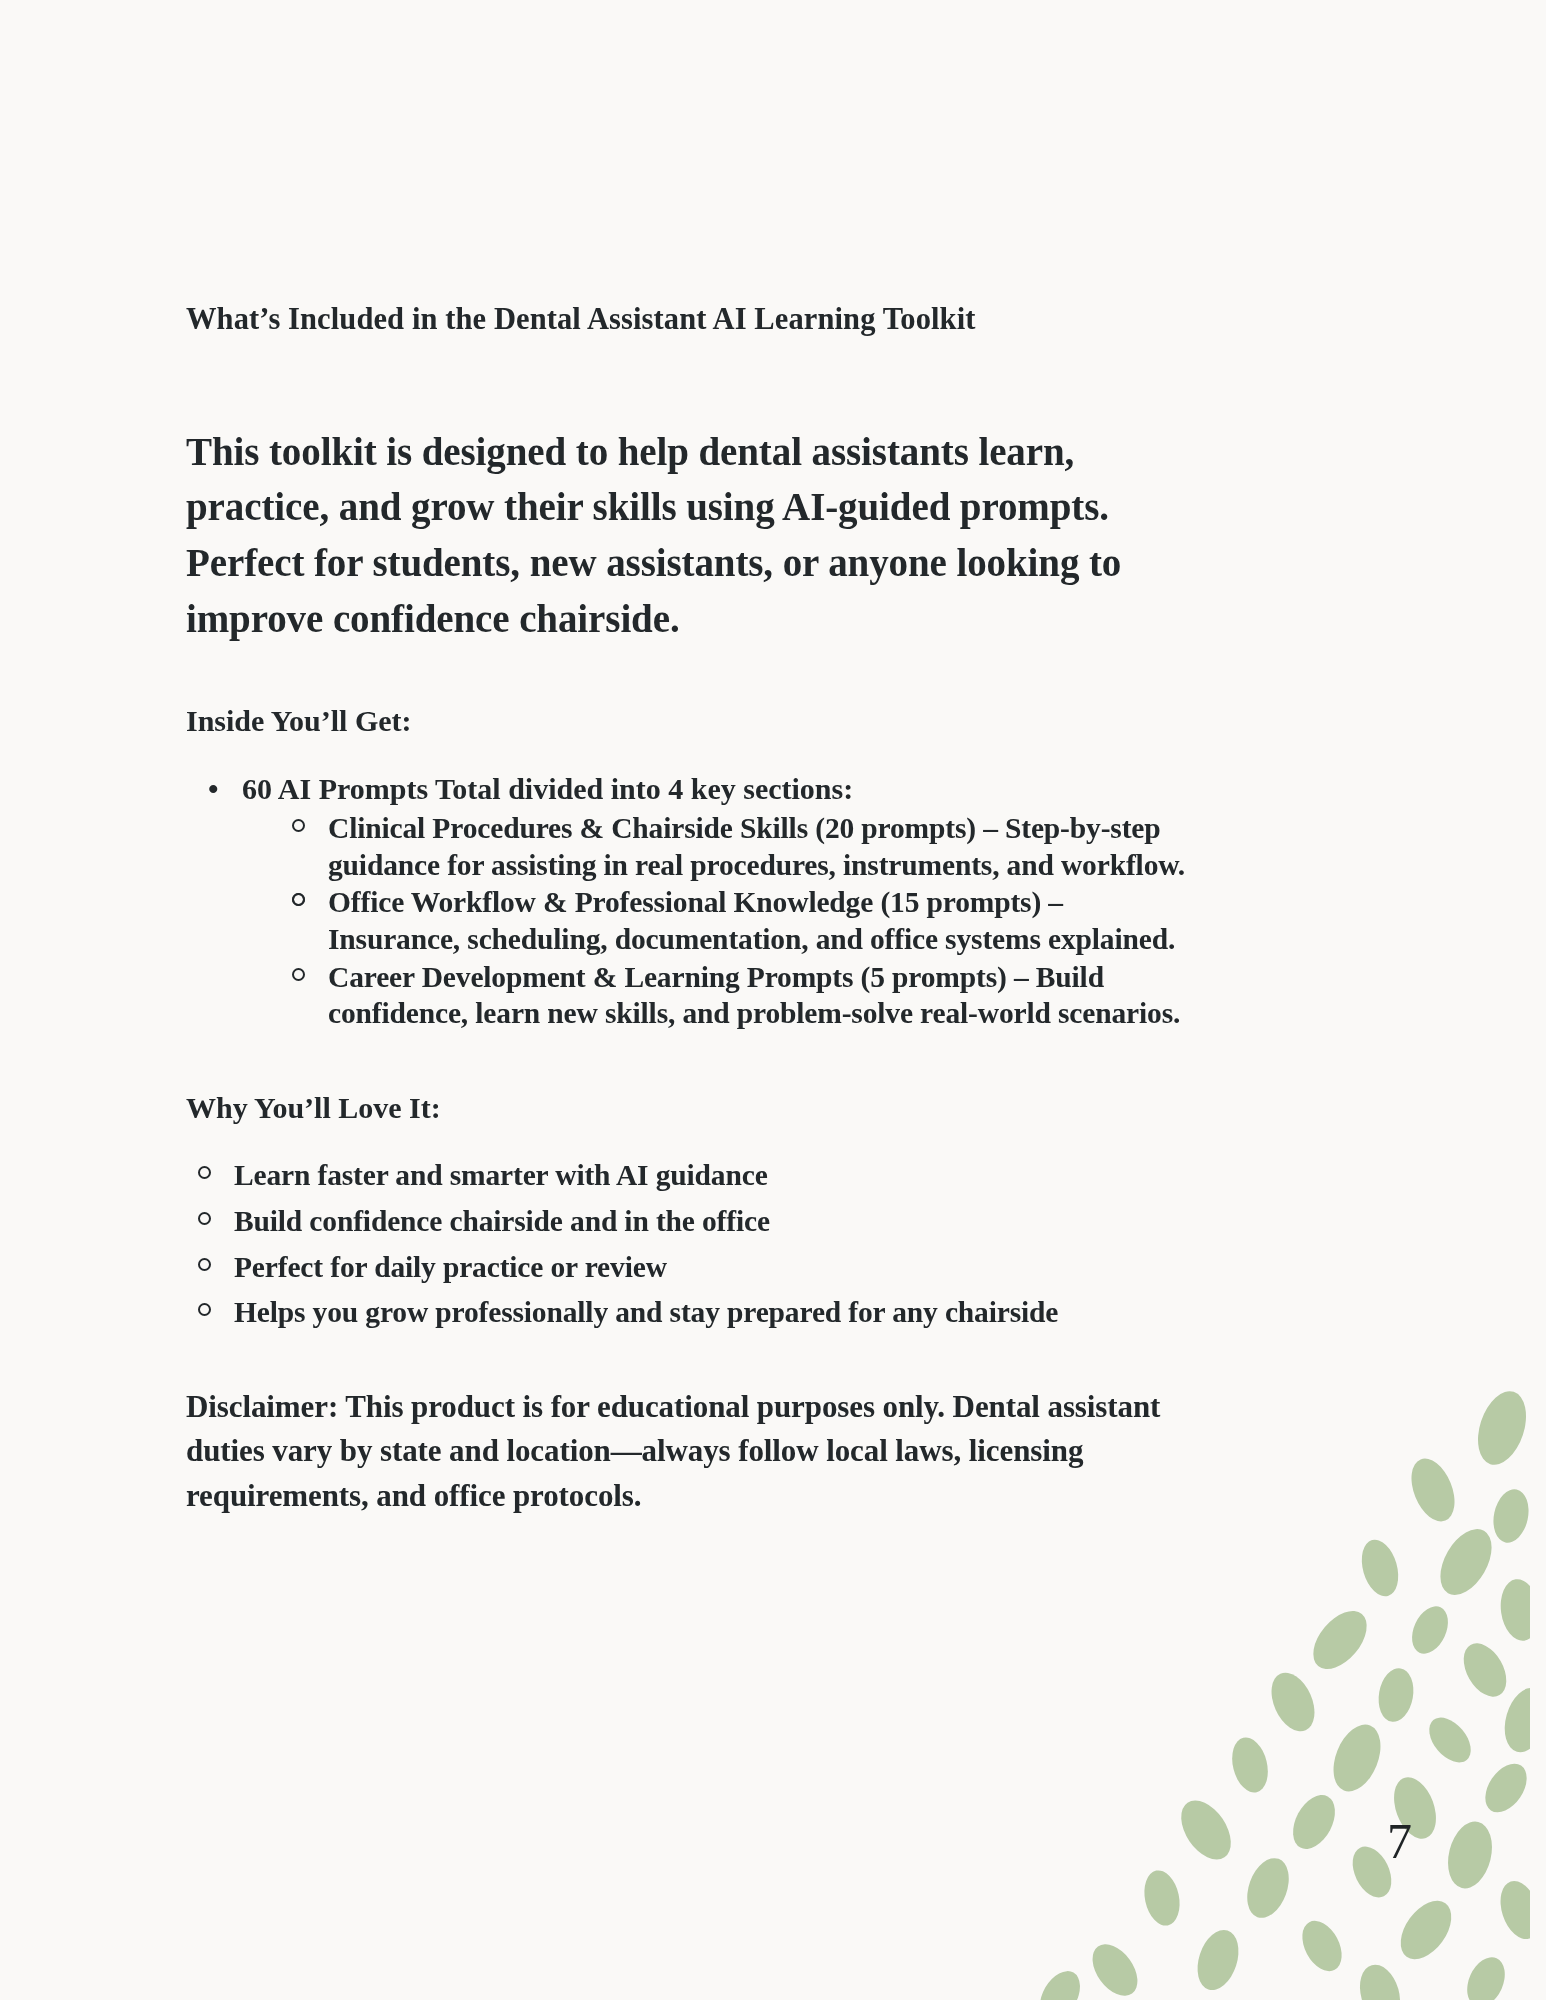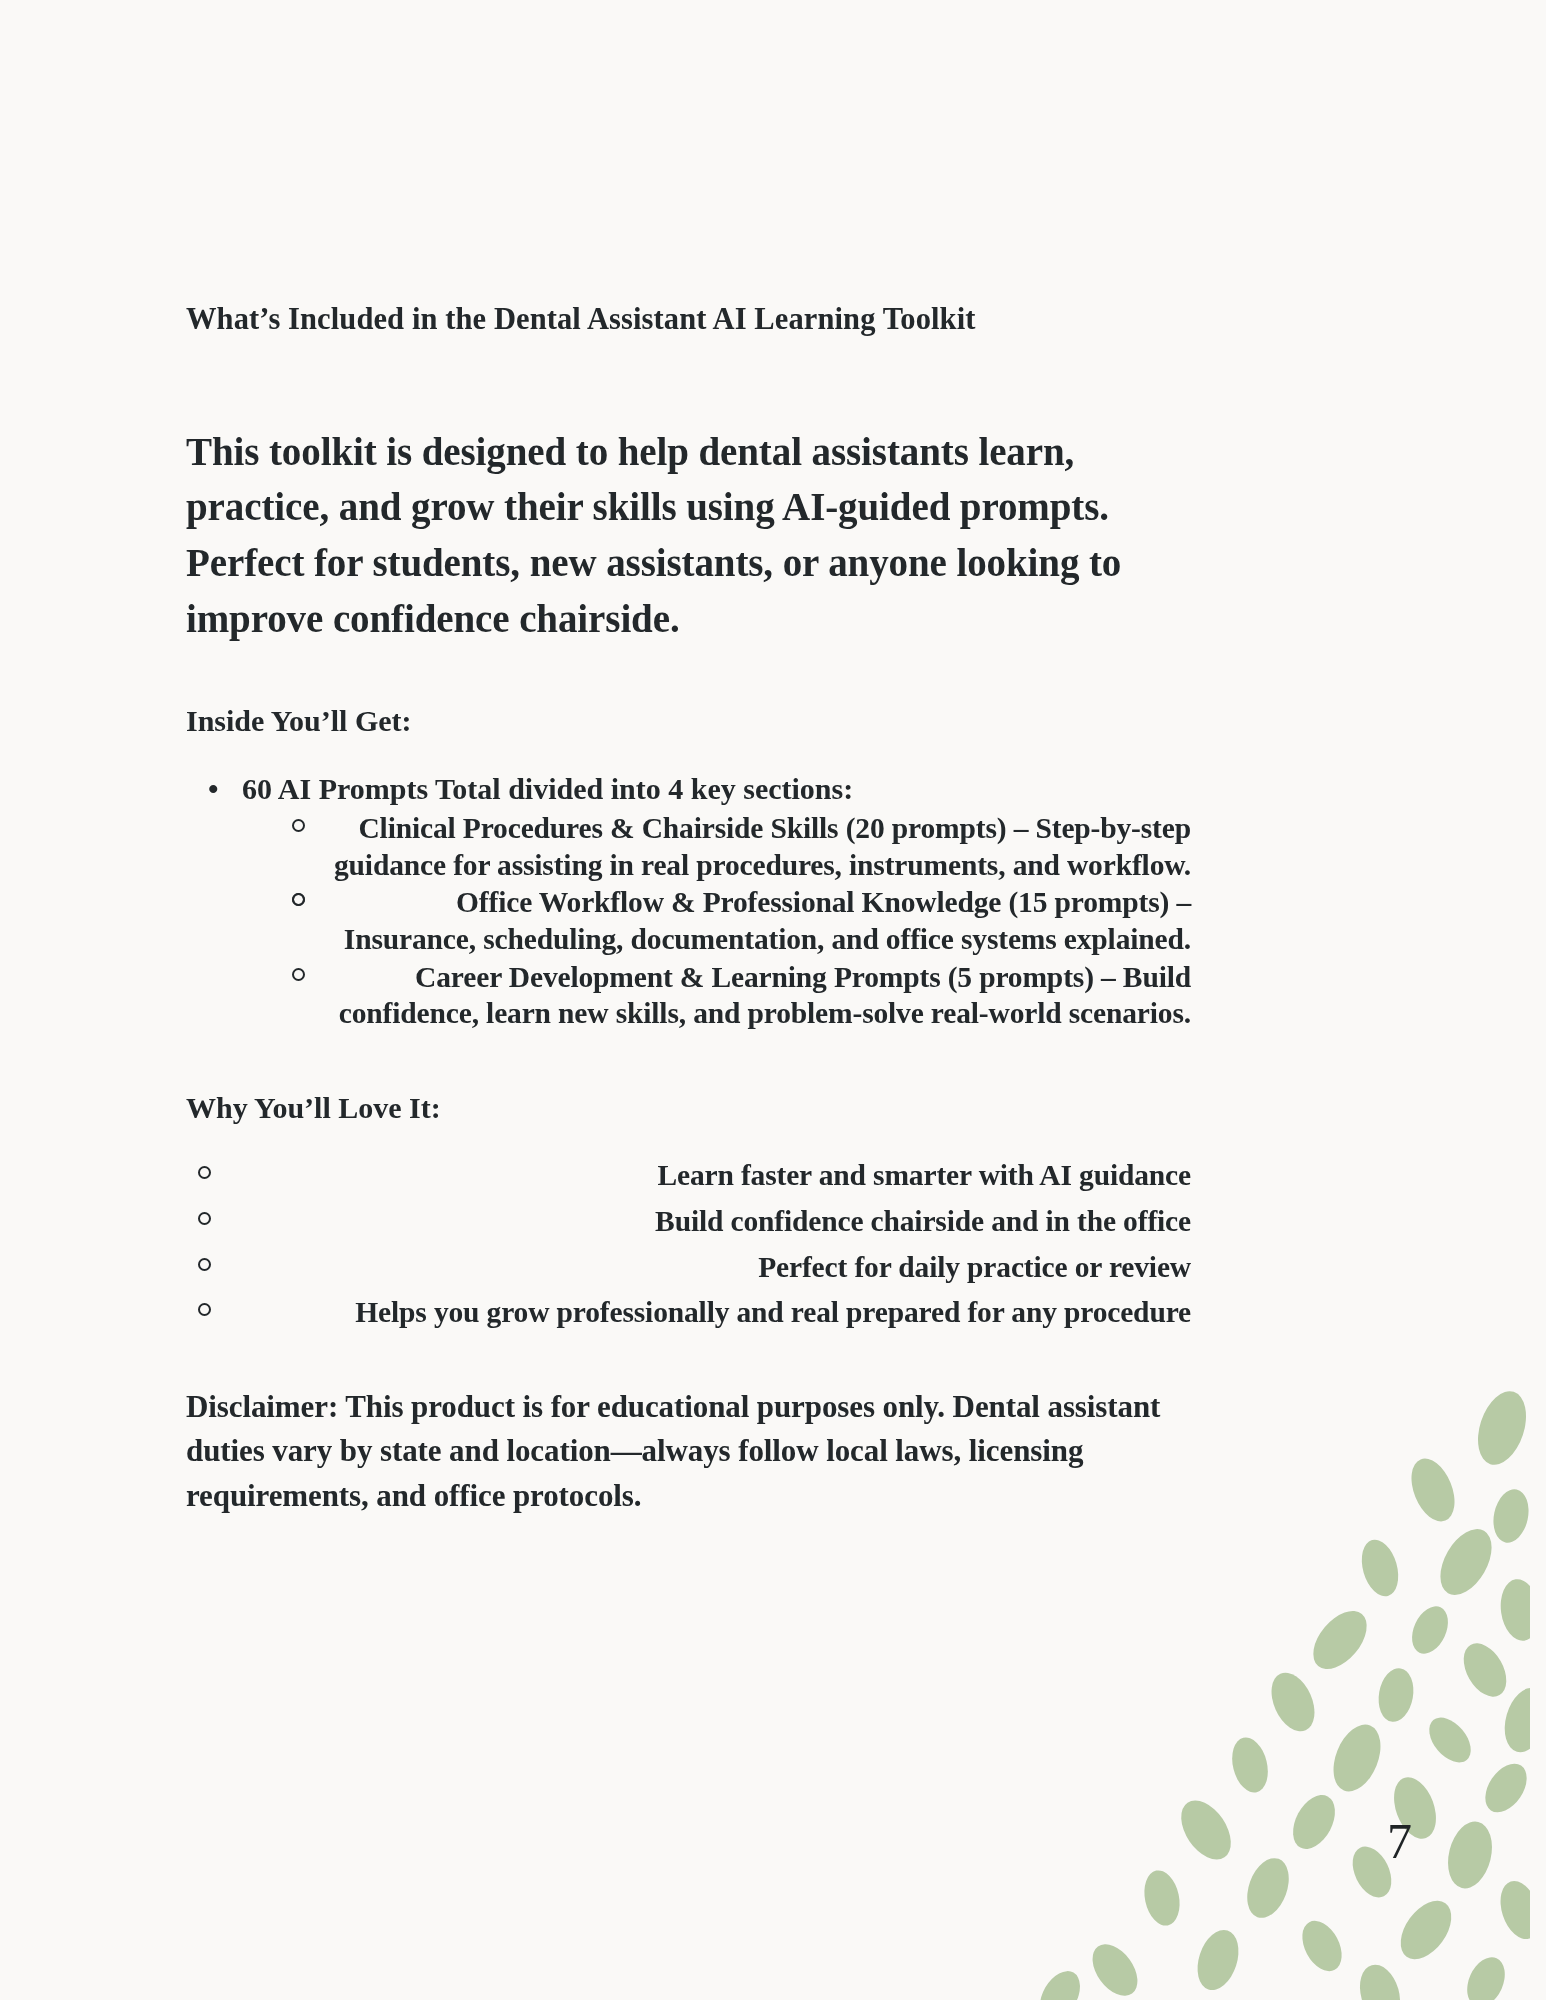--- a/index.html
+++ b/index.html
@@ -104,21 +104,20 @@
   }
   ul.level2 > li.l2-item {
     position: relative;
     padding-left: 48px;
     font-size: 29.5px;
     font-weight: 700;
     line-height: 1.245;
     color: #23282b;
     margin-top: 1px;
     letter-spacing: -0.15px;
-    text-align: right;
   }
   ul.level2 > li.l2-item > .l2-marker {
     position: absolute;
     left: 12px;
     top: 9px;
     width: 13px;
     height: 13px;
     border: 2.3px solid #23282b;
     border-radius: 50%;
     box-sizing: border-box;
@@ -251,21 +250,21 @@
       <li class="l2-item">
         <span class="l2-marker"></span>
         <span>Build confidence chairside and in the office</span>
       </li>
       <li class="l2-item">
         <span class="l2-marker"></span>
         <span>Perfect for daily practice or review</span>
       </li>
       <li class="l2-item">
         <span class="l2-marker"></span>
-        <span>Helps you grow professionally and real prepared for any procedure</span>
+        <span>Helps you grow professionally and stay prepared for any chairside</span>
       </li>
     </ul>
 
     <p class="disclaimer">Disclaimer: This product is for educational purposes only. Dental assistant duties vary by state and location—always follow local laws, licensing requirements, and office protocols.</p>
 
   </div>
 
   <div class="page-number">7</div>
 
 </div>

